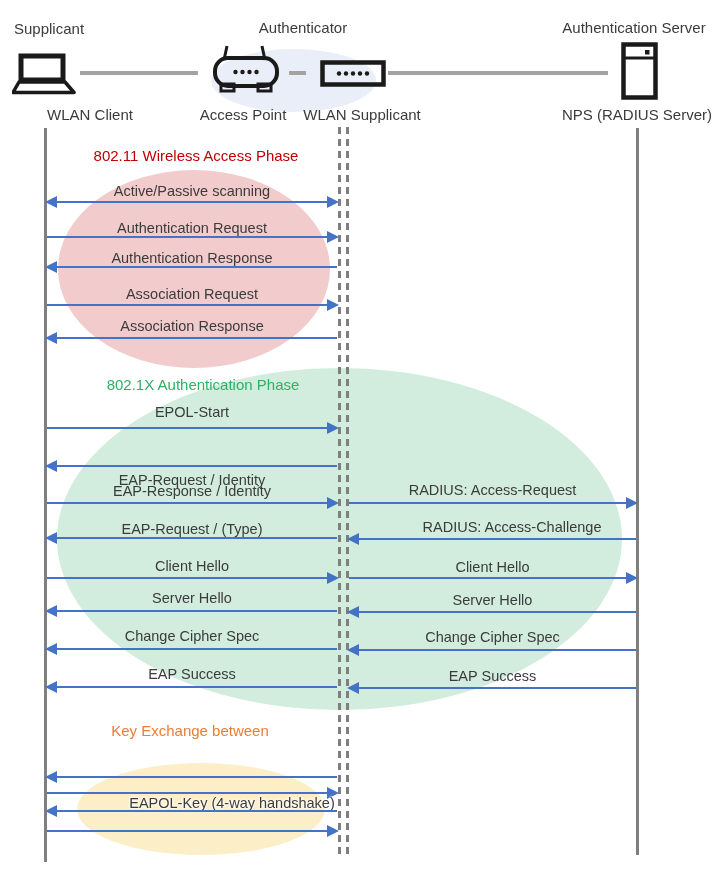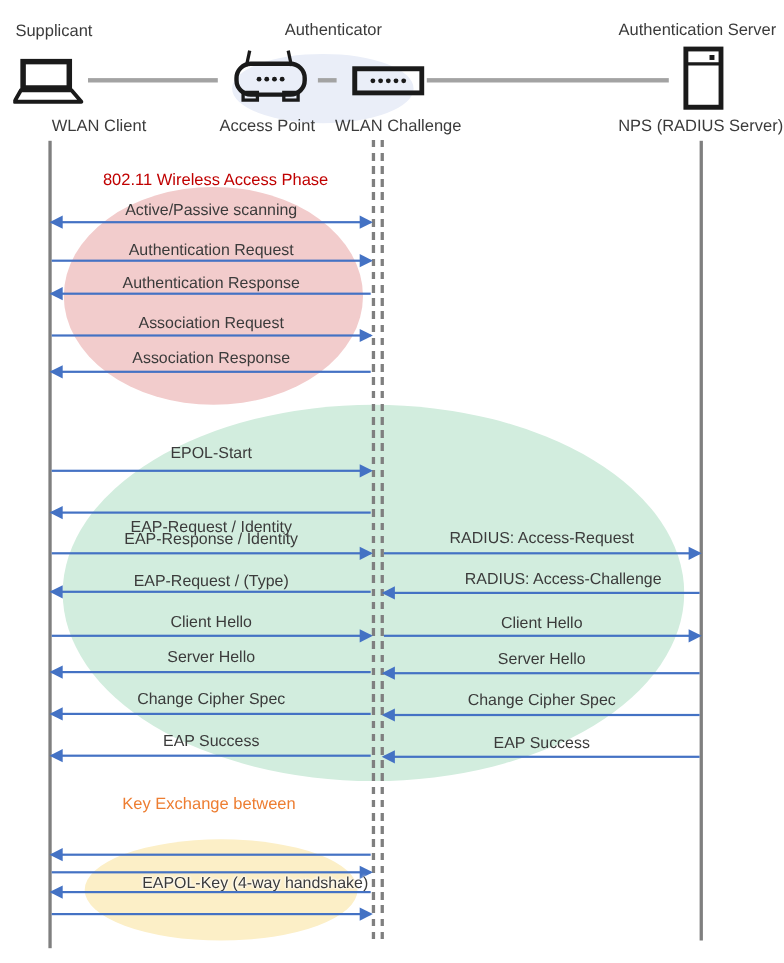--- a/index.html
+++ b/index.html
@@ -97,24 +97,25 @@
   <div class="icon-wrap" style="left:621px;top:42px;">
     <svg width="37" height="58" viewBox="0 0 37 58" fill="none" stroke="currentColor">
       <rect x="2.5" y="2.5" width="32" height="53" stroke-width="4.5"></rect>
       <path d="M3 16 L34 16" stroke-width="3"></path>
       <rect x="24" y="8" width="4.5" height="4.5" fill="currentColor" stroke="none"></rect>
     </svg>
   </div>
 
   <div class="device-label" style="left:54px;margin-left:36px;">WLAN Client</div>
   <div class="device-label" style="left:243px;">Access Point</div>
-  <div class="device-label" style="left:362px;">WLAN Challenge</div>
+  <div class="device-label" style="left:362px;">WLAN Supplicant</div>
   <div class="device-label" style="left:637px;">NPS (RADIUS Server)</div>
 
-  <div class="phase-title red" style="left:196px;top:147px;margin-top:8px;">802.11 Wireless Access Phase</div>
+  <div class="phase-title red" style="left:196px;top:147px;">802.11 Wireless Access Phase</div>
+  <div class="phase-title greent" style="left:203px;top:376px;">802.1X Authentication Phase</div>
   <div class="phase-title orange" style="left:190px;top:722px;">
     <div>Key Exchange between</div>
   </div>
 
   <div id="messages">
       <div class="msg-label" style="left: 192px; top: 183px;">Active/Passive scanning</div>
       <div class="arrow dir-both" style="left: 47px; width: 290px; top: 201px;"></div>
       <div class="msg-label" style="left: 192px; top: 220px;">Authentication Request</div>
       <div class="arrow dir-right" style="left: 47px; width: 290px; top: 236px;"></div>
       <div class="msg-label" style="left: 192px; top: 250px;">Authentication Response</div>

